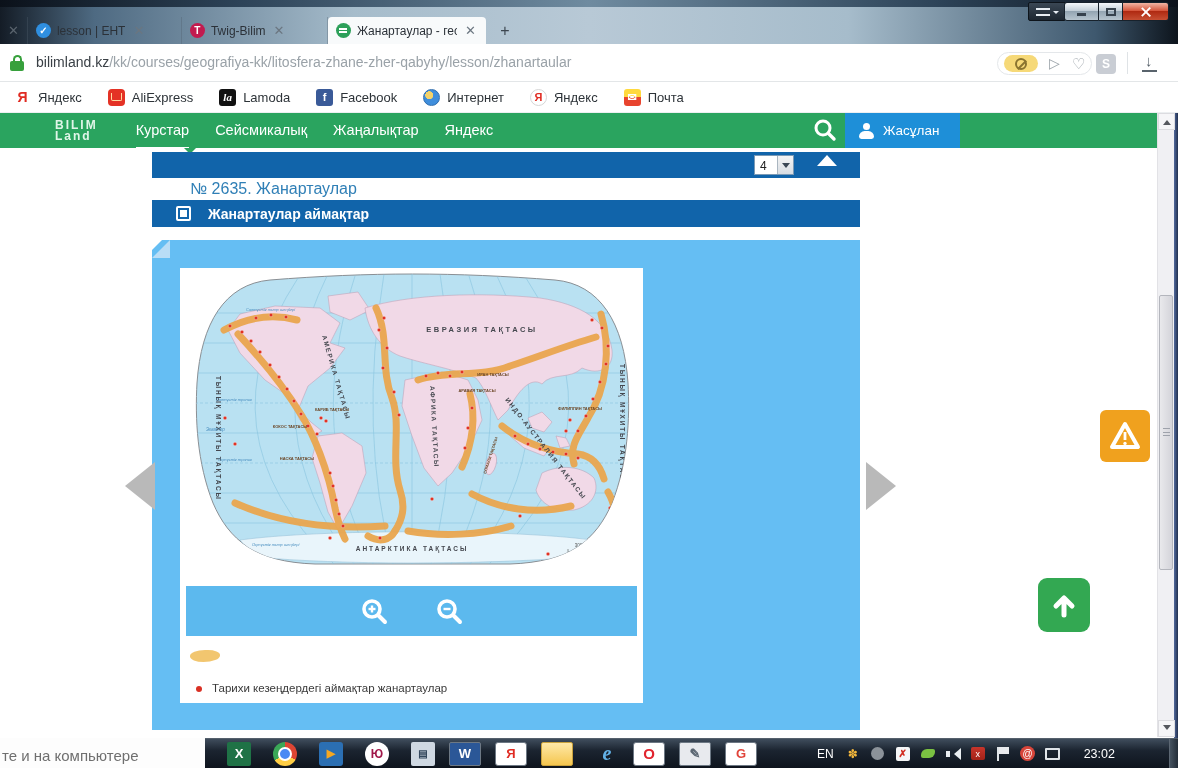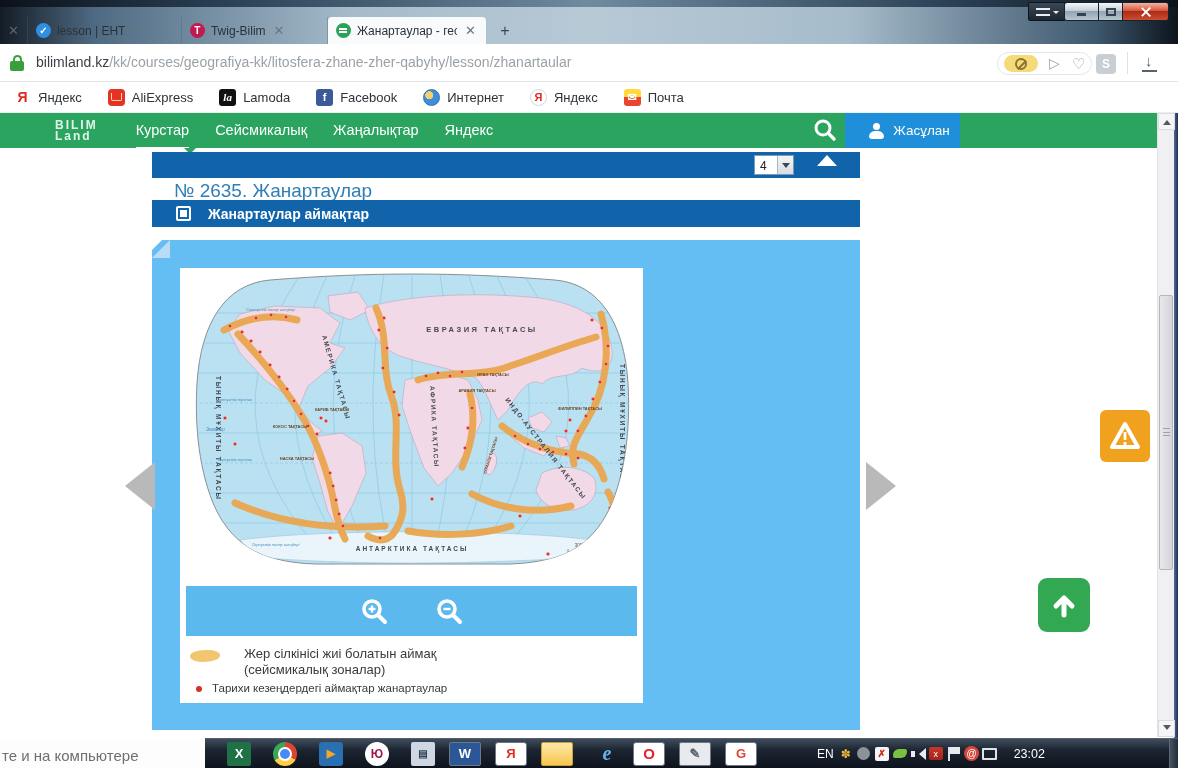--- a/index.html
+++ b/index.html
@@ -72,36 +72,36 @@
   .bm-mail { background:linear-gradient(#ffd93d 45%,#e8442e 45%); color:#e8442e; position:relative; }
   .bm-mail::before { content:"\2709"; color:#fff; font-size:11px; position:absolute; top:2px; }
 
   
   .siteheader { left:0; top:113px; width:1157px; height:35px; background:#2aa45f; display:flex; align-items:center; }
   .logo { margin-left:55px; color:#eafaf0; font-size:12px; line-height:11px; letter-spacing:2px; font-weight:bold; opacity:.95; }
   .mainnav { display:flex; gap:26px; margin-left:38px; }
   .mainnav .item { color:#fff; font-size:14.5px; padding:9px 0; }
   .mainnav .item.active { border-bottom:2px solid #fff; }
   .search-btn { position:absolute; left:812px; top:4px; width:26px; height:26px; }
-  .userbox { position:absolute; left:845px; top:0; width:115px; height:35px; background:#1e8fd8; color:#fff; display:flex; align-items:center; gap:9px; padding-left:14px; font-size:13.5px;justify-content:center; }
+  .userbox { position:absolute; left:845px; top:0; width:115px; height:35px; background:#1e8fd8; color:#fff; display:flex; align-items:center; gap:9px; padding-left:14px; font-size:13.5px; }
   .avatar { width:15px; height:15px; position:relative; }
   .avatar::before { content:""; position:absolute; left:4px; top:0; width:7px; height:7px; border-radius:50%; background:#fff; }
   .avatar::after { content:""; position:absolute; left:0; bottom:-1px; width:15px; height:8px; border-radius:7px 7px 3px 3px; background:#fff; }
   .nav-caret { left:184px; top:148px; width:0; height:0; border:6px solid transparent; border-top:6px solid #2aa45f; }
 
   
   .bluebar1 { left:152px; top:152px; width:708px; height:26px; background:#1164aa; }
   .pageselect { position:absolute; right:66px; top:3px; width:40px; height:20px; background:#fff; border:1px solid #7b9ab5; display:flex; }
   .pageselect .val { flex:1; font-size:12px; color:#222; padding:3px 0 0 5px; }
   .pageselect .dd { width:16px; background:linear-gradient(#f4f4f4,#d8dde3); border-left:1px solid #aab6c0; display:flex; align-items:center; justify-content:center; }
   .dd-tri { width:0; height:0; border:4px solid transparent; border-top:5px solid #3b4754; margin-top:4px; }
   .eject { position:absolute; right:18px; top:1px; width:30px; height:24px; }
   .eject .tri { position:absolute; left:5px; top:2px; width:0; height:0; border:10px solid transparent; border-bottom:11px solid #fff; border-top:none; }
   .eject .bar { position:absolute; left:9px; top:15px; width:12px; height:2.5px; background:#1164aa; }
-  .lessontitle { left:174px; top:180px; font-size:19px; color:#2f7fb6; }
+  .lessontitle { left:190px; top:180px; font-size:16px; color:#2f7fb6; }
   .bluebar2 { left:152px; top:200px; width:708px; height:27px; background:#1164aa; display:flex; align-items:center; }
   .chk { width:15px; height:15px; border:2px solid #fff; border-radius:2px; margin-left:24px; display:flex; align-items:center; justify-content:center; }
   .chk i { width:7px; height:7px; background:#fff; display:block; }
   .sectiontitle { color:#fff; font-size:14px; font-weight:bold; margin-left:17px; }
 
   
   .panel { left:152px; top:240px; width:708px; height:490px; background:#65bef3; }
   .panel .fold { position:absolute; left:0; top:0; width:0; height:0; border-top:16px solid #fff; border-right:16px solid transparent; }
   .panel .fold2 { position:absolute; left:0; top:0; width:0; height:0; border-bottom:16px solid #b9ddf6; border-left:16px solid transparent; transform:translateY(0); border-bottom-color:#b9ddf6; }
   .card { position:absolute; left:28px; top:28px; width:463px; height:435px; background:#fff; }
@@ -141,21 +141,21 @@
   .mplay { background:#2b6fb3; border-radius:3px; color:#f6a821; font-size:11px; }
   .yu { background:#fff; color:#a0184a; border-radius:50%; font-size:12px; }
   .prog { background:#cfd8e2; border-radius:2px; color:#32465c; font-size:10px; }
   .word { background:#2b5797; border-radius:2px; }
   .yab { background:#fff; color:#e02b22; border-radius:3px; }
   .folder { background:linear-gradient(#ffe9a8,#f5c64f); border-radius:2px; border:1px solid #caa23c; }
   .ie { background:transparent; color:#63b2e8; font-size:20px; font-style:italic; font-family:"Liberation Serif",serif; }
   .opera { background:#fff; color:#e1242e; border-radius:3px; font-size:15px; }
   .pencil { background:#e8eaee; border-radius:2px; color:#5b6672; }
   .gif { background:#fff; color:#e1443a; border-radius:3px; }
-  .tray { margin-left:28px; display:flex; align-items:center; gap:2px; color:#fff; }
+  .tray { margin-left:28px; display:flex; align-items:center; gap:9px; color:#fff; }
   .tray .t-ico { width:16px; height:16px; display:flex; align-items:center; justify-content:center; font-size:12px; }
   .lang { font-size:12px; color:#fff; margin-right:2px; }
   .flower { color:#f3b73c; font-size:15px; }
   .graycirc { width:13px; height:13px; border-radius:50%; background:#8b9299; }
   .redxbox { width:14px; height:14px; background:#f5f6f7; border-radius:2px; color:#d12b1f; font-size:10px; font-weight:bold; display:flex; align-items:center; justify-content:center;}
   .greenleaf { width:14px; height:9px; background:#7ac142; border-radius:6px 2px 6px 2px; }
   .speaker { position:relative; width:14px; height:12px; }
   .speaker::before { content:""; position:absolute; left:0; top:3px; width:4px; height:6px; background:#e9edf0; }
   .speaker::after { content:""; position:absolute; left:2px; top:0; border:6px solid transparent; border-right:7px solid #e9edf0; }
   .chartx { width:14px; height:13px; background:linear-gradient(#c8352b,#a32218); border-radius:2px; color:#fff; font-size:9px; display:flex; align-items:center; justify-content:center; }
@@ -478,24 +478,20 @@
     </svg>
     <svg width="27" height="27" viewBox="0 0 27 27">
       <circle cx="11" cy="11" r="8" fill="none" stroke="#fff" stroke-width="3.6"></circle>
       <line x1="17.5" y1="17.5" x2="24" y2="24" stroke="#fff" stroke-width="4" stroke-linecap="round"></line>
       <line x1="7.5" y1="11" x2="14.5" y2="11" stroke="#fff" stroke-width="2.4"></line>
     </svg>
   </div>
 
   <div class="legend-row" style="top:406px;">
     <span class="seismic-blob"></span>
-    <span class="legend-text1">
-      <div>Жер сілкінісі жиі болатын аймақ</div>
-      <div>(сейсмикалық зоналар)</div>
-    </span>
   </div>
   <div class="legend-row" style="top:442px; gap:10px;">
     <span class="dot-red"></span>
     <span class="legend-text2">Тарихи кезеңдердегі аймақтар жанартаулар</span>
   </div>
 </div>
 
 <div class="abs arrow-left"></div>
 <div class="abs arrow-right"></div>
 

